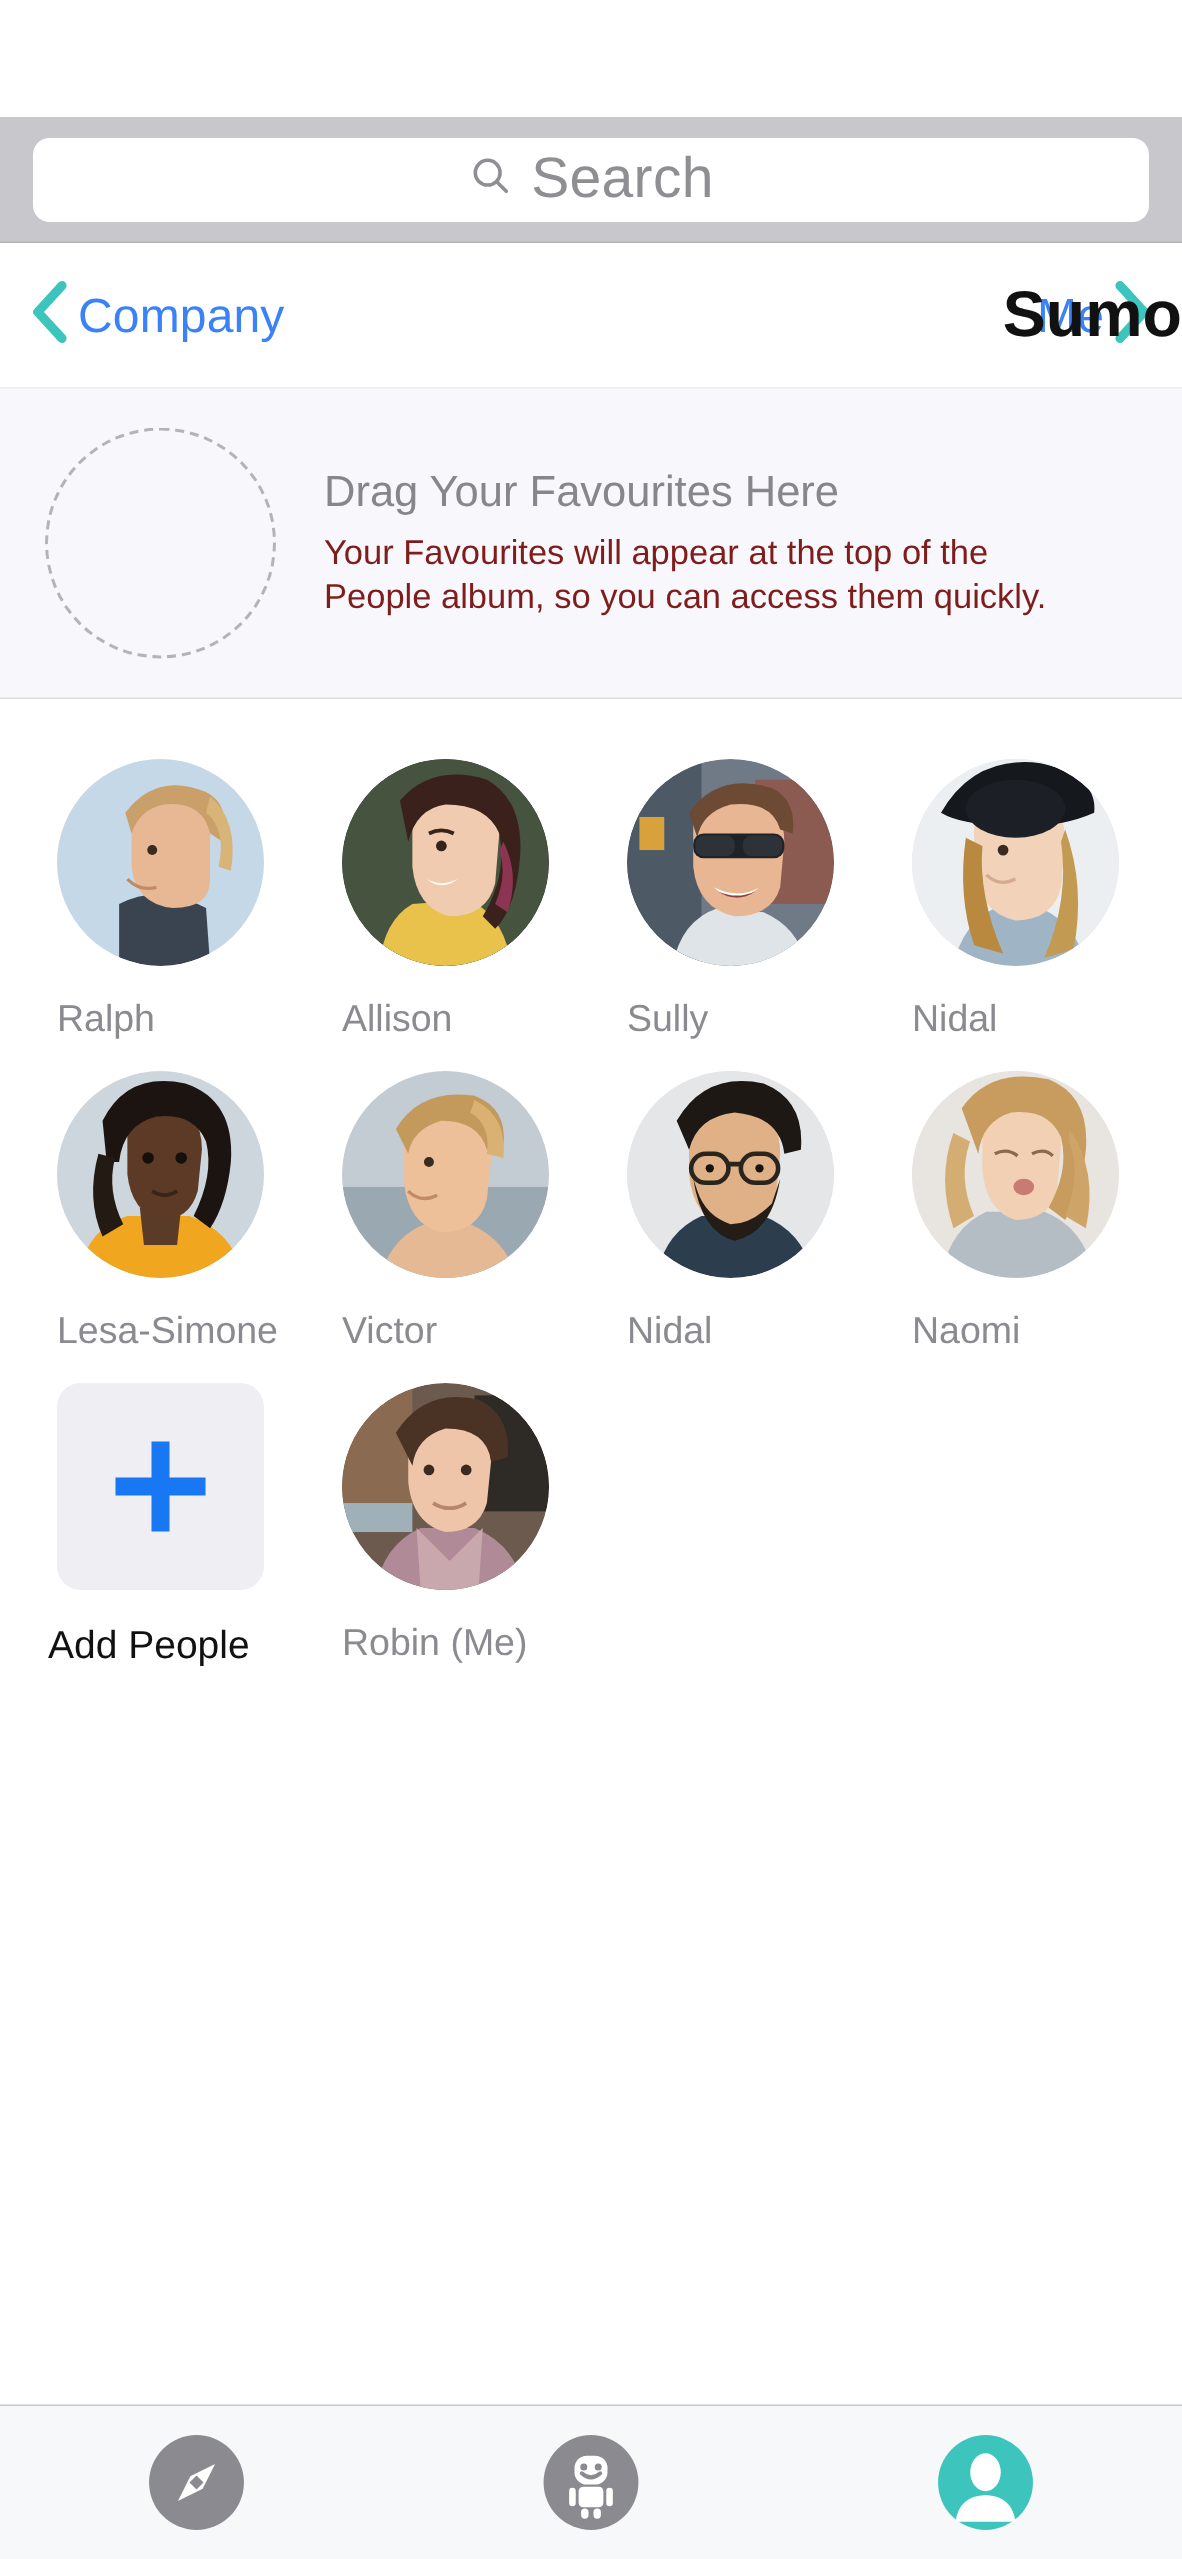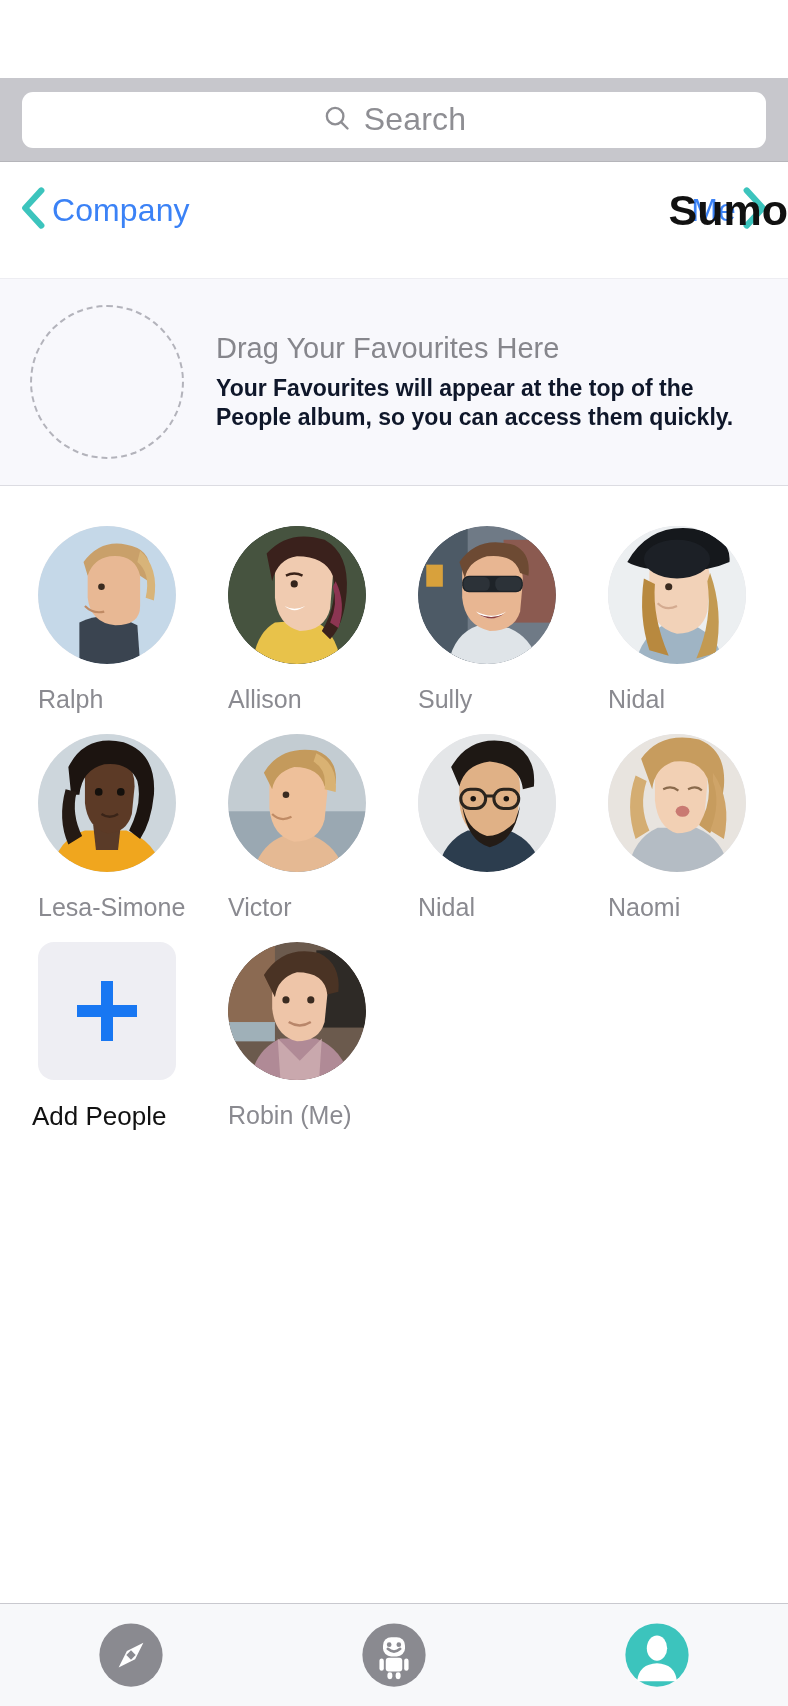--- a/index.html
+++ b/index.html
@@ -34,21 +34,21 @@
     height: 56px;
     background: #ffffff;
     border-radius: 11px;
     display: flex;
     align-items: center;
     justify-content: center;
     gap: 12px;
   }
   .search-icon { display: block; }
   .search-placeholder {
-    font-size: 32px;
+    font-size: 38px;
     color: #8e8e93;
     letter-spacing: .2px;
   }
 
   
   .navbar {
     height: 96px;
     background: #ffffff;
     display: flex;
     align-items: center;
@@ -82,40 +82,38 @@
   
   .fav-banner {
     background: #f8f8fc;
     border-top: 1px solid #ededf2;
     border-bottom: 1px solid #dcdce2;
     display: flex;
     align-items: center;
     padding: 26px 0 26px 30px;
     box-sizing: border-box;
     height: 208px;
-    margin-top: 20px;
   }
   .fav-dropzone {
     width: 150px;
     height: 150px;
     border-radius: 50%;
     border: 2px dashed #b3b3bb;
     flex: 0 0 auto;
   }
   .fav-text { margin-left: 32px; }
   .fav-title {
     font-size: 29px;
     color: #86868c;
     margin-bottom: 9px;
   }
   .fav-sub {
     font-size: 23px;
-    color: #0f172a;
+    color: #7f1d1d;
     line-height: 1.28;
-    font-weight: bold;
   }
 
   
   .grid {
     padding: 40px 24px 0 24px;
     display: grid;
     grid-template-columns: repeat(4, 1fr);
     row-gap: 58px;
     gap: 20px;
   }

